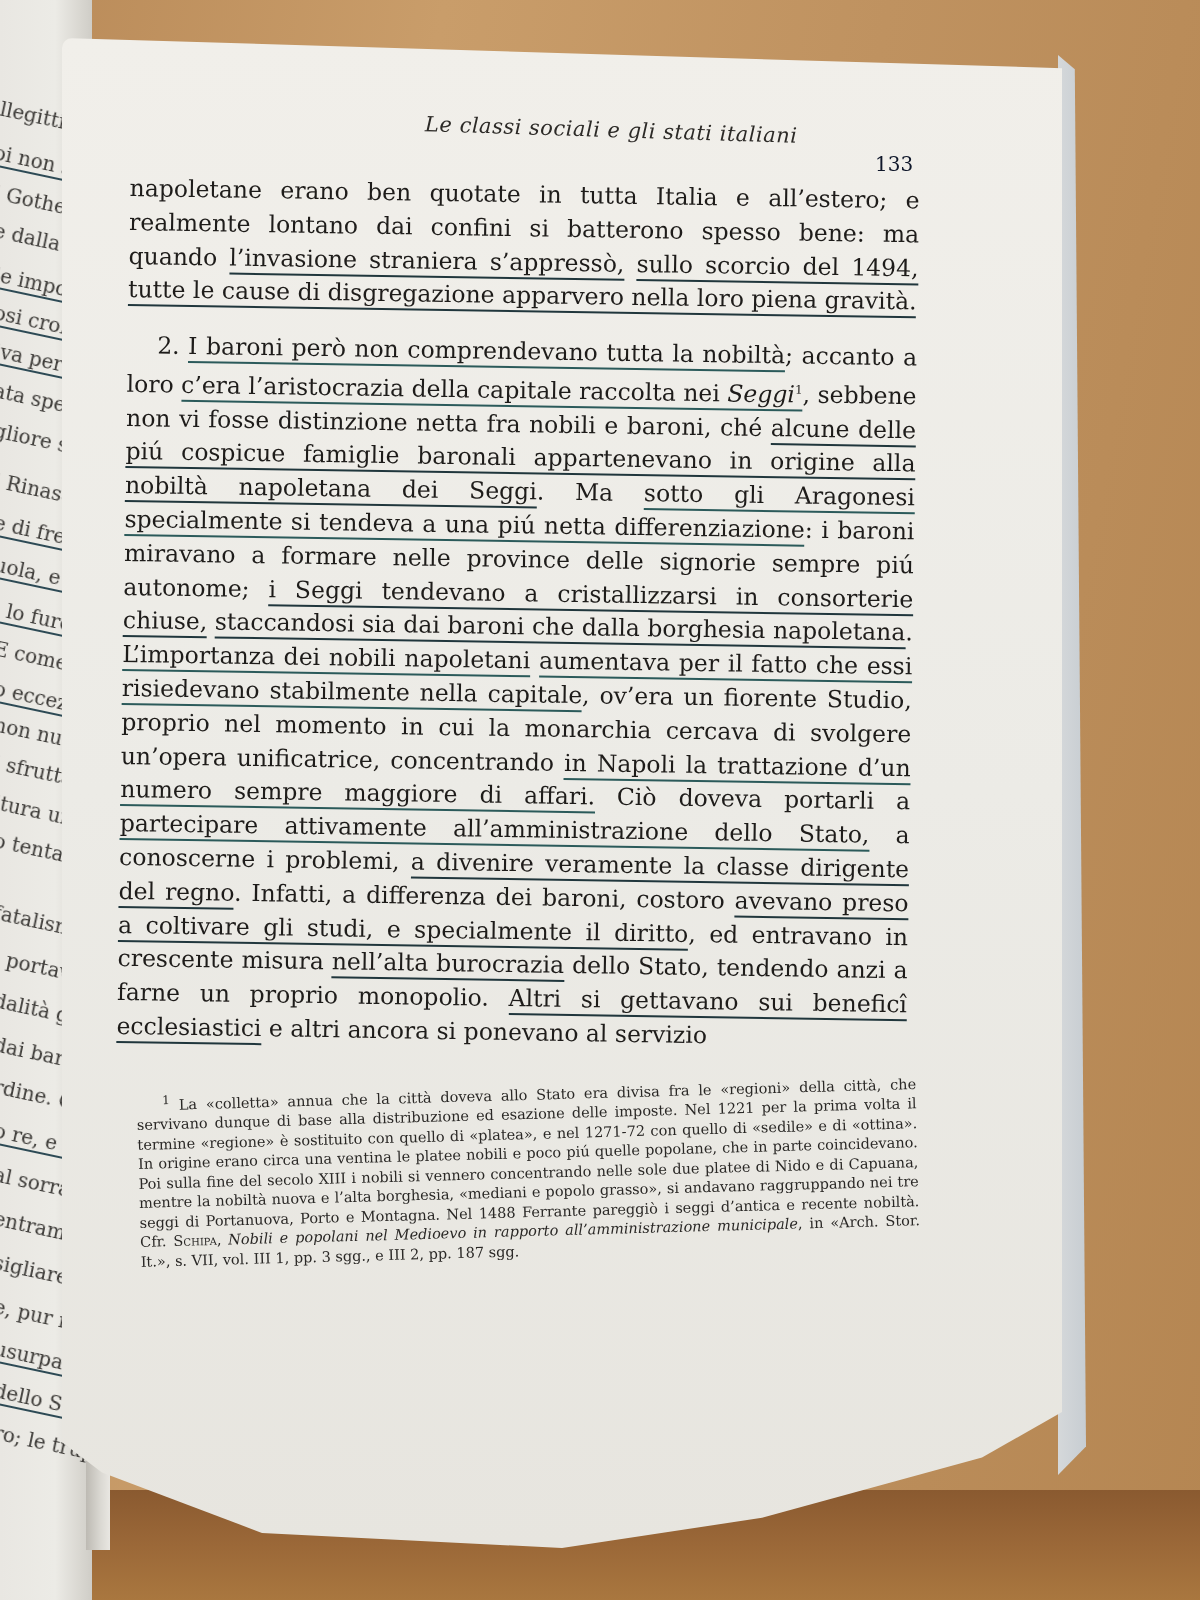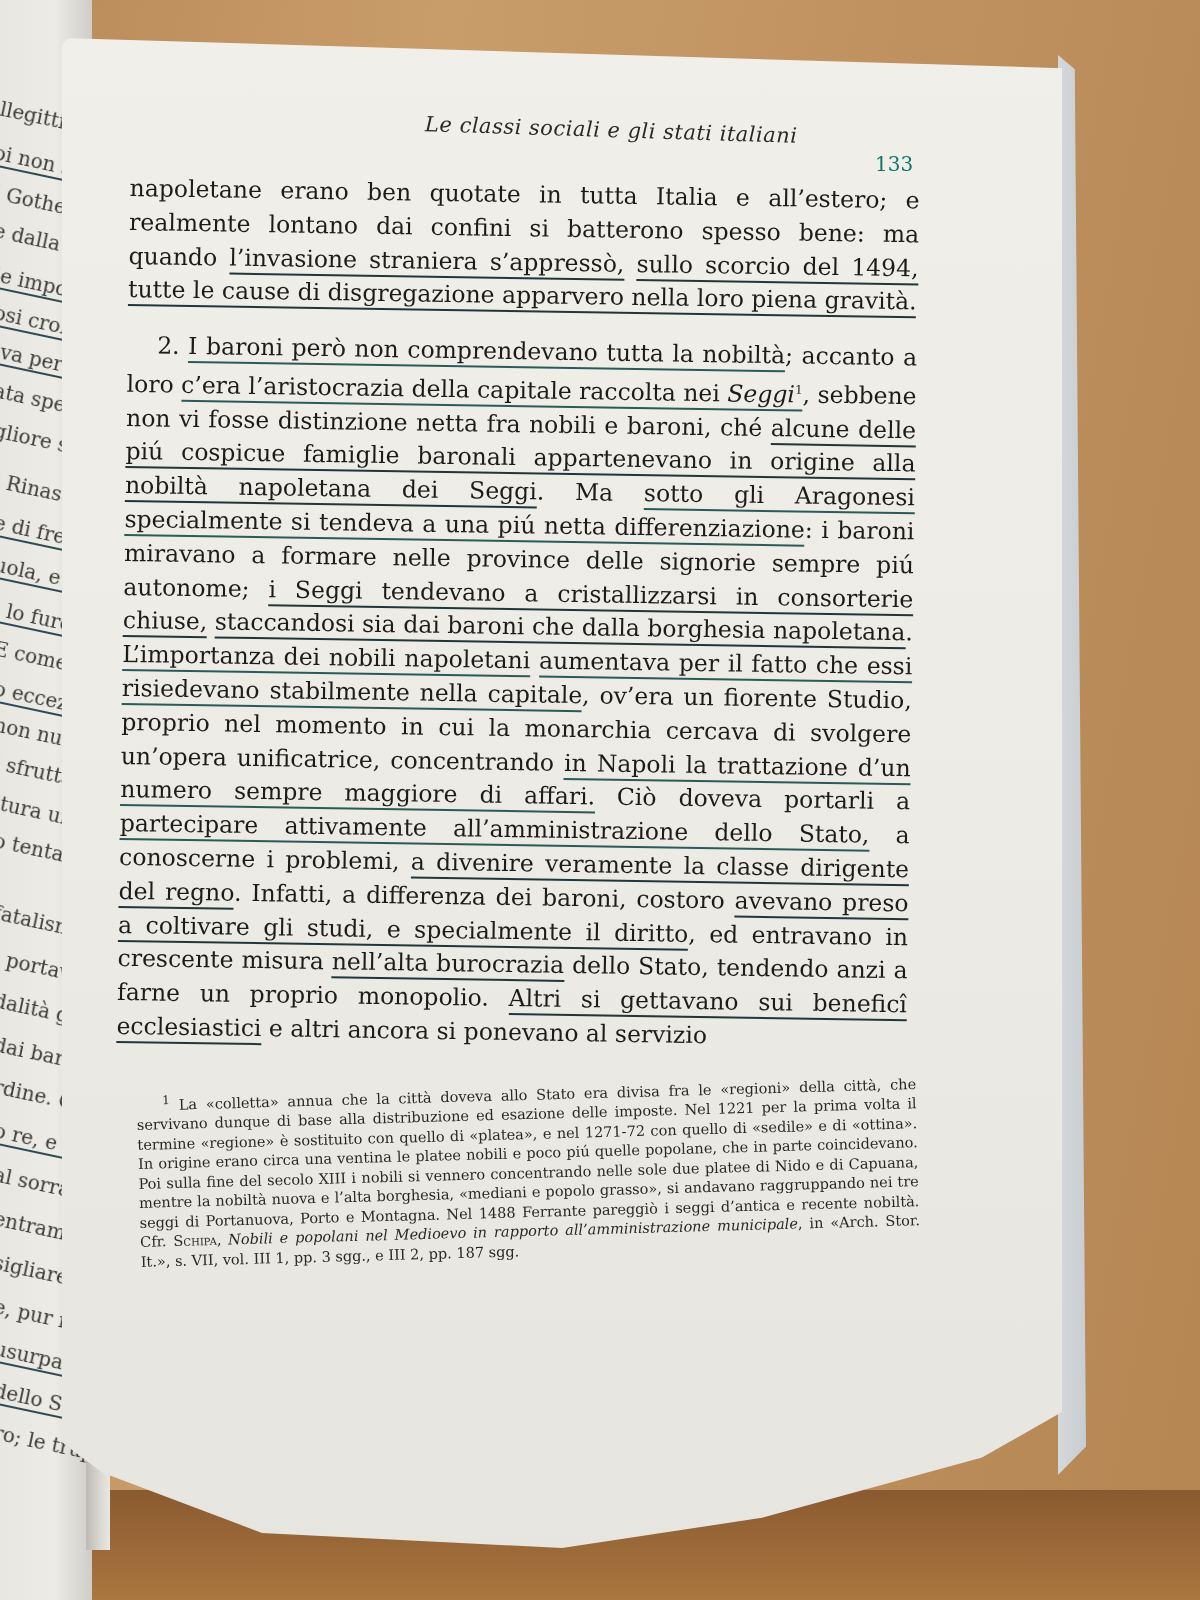--- a/index.html
+++ b/index.html
@@ -38,21 +38,21 @@
     .page-edge {
       position: absolute; left: 1058px; top: 55px; width: 28px; height: 1420px;
       background: linear-gradient(90deg, #d5d8da, #c7cdd2);
       clip-path: polygon(0 0, 60% 1%, 100% 98%, 0 100%);
     }
     .running-head {
       position: absolute; left: 425px; top: 118px; font-style: italic;
       font-size: 21px; color: #2c2a27; letter-spacing: 0.5px; transform: rotate(1.8deg);
     }
     .page-number {
-      position: absolute; left: 875px; top: 152px; font-size: 20px; color: #0f766e;
+      position: absolute; left: 875px; top: 152px; font-size: 20px; color: #0f172a;
     }
     .body-text {
       position: absolute; left: 130px; top: 172px; width: 790px;
       font-size: 23.5px; line-height: 33.8px; color: #1e1c1a;
       text-align: justify; transform: rotate(0.9deg); transform-origin: left top;
     }
     .body-text p { margin: 0; }
     .body-text p + p { margin-top: 22px; text-indent: 30px; }
     .ul { border-bottom: 2px solid #20363c; padding-bottom: 1px; }
     .ul.teal { border-bottom-color: #2b5a5a; }

